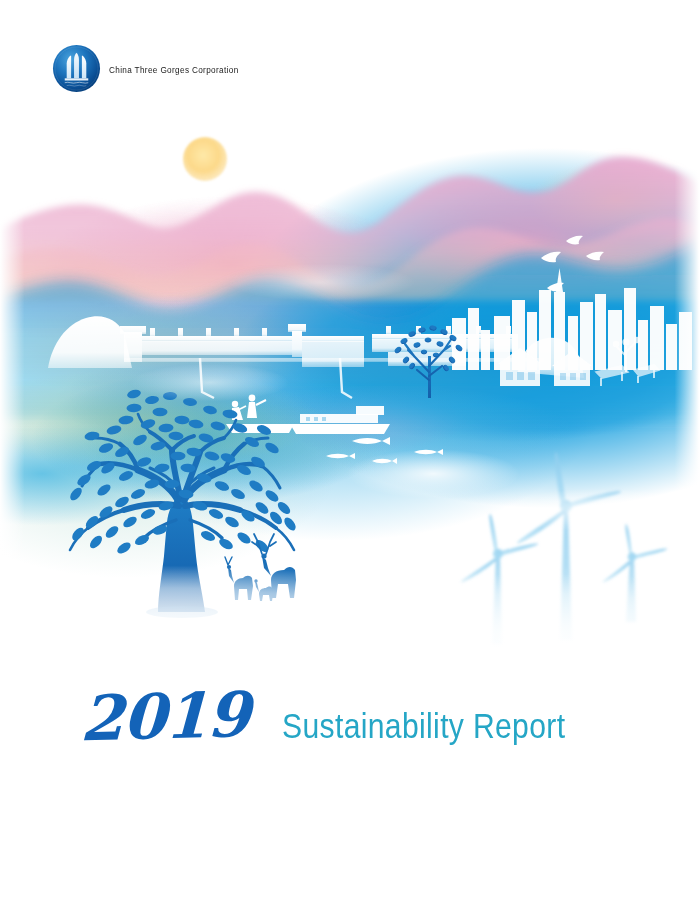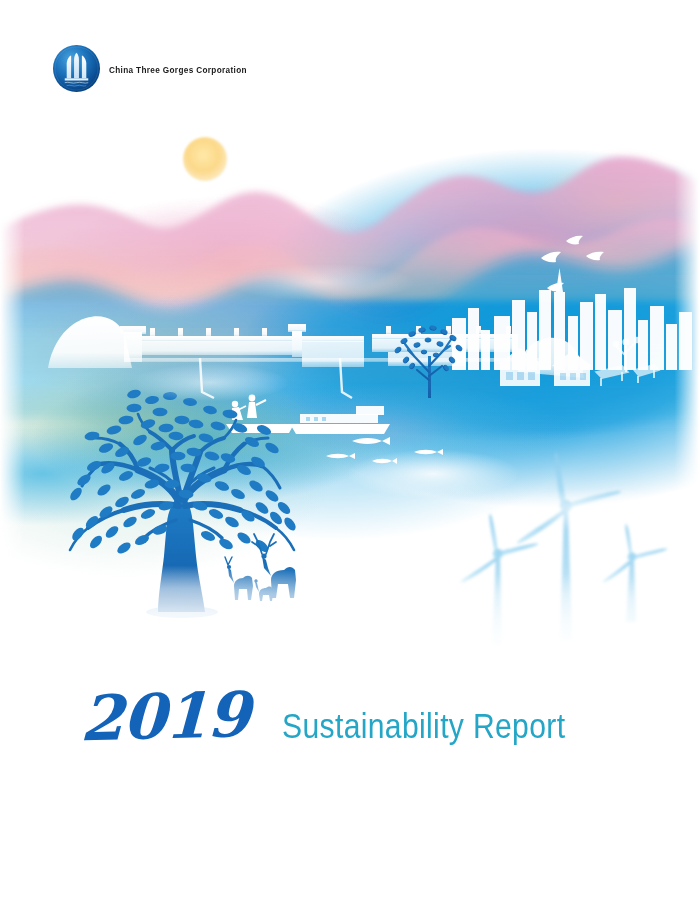--- a/index.html
+++ b/index.html
@@ -100,21 +100,21 @@
   #logo-block{position:absolute;left:52px;top:44px;display:flex;align-items:center;gap:8px;}
   #logo-mark{width:49px;height:49px;flex:0 0 auto;}
   #logo-text{display:flex;flex-direction:column;justify-content:center;}
   #logo-cn{
     font-family:"DejaVu Sans", sans-serif;
     font-size:29px;line-height:1;font-weight:700;color:#111111;letter-spacing:1px;
     white-space:nowrap;
   }
   #logo-en{
     font-family:"Liberation Sans", sans-serif;
-    font-size:8.2px;line-height:1;font-weight:700;color:#1a1a1a;letter-spacing:.35px;
+    font-size:8.2px;line-height:1;font-weight:400;color:#1a1a1a;letter-spacing:.35px;
     margin-top:6px;white-space:nowrap;
   }
 
   
   #title-block{position:absolute;left:0;right:0;top:686px;text-align:center;padding-right:24px;}
   #year{
     font-family:"DejaVu Serif", serif;
     font-size:62px;line-height:1;font-weight:700;font-style:italic;
     color:#1363b8;letter-spacing:-1px;
     transform:skewX(-6deg) rotate(-1.5deg);

